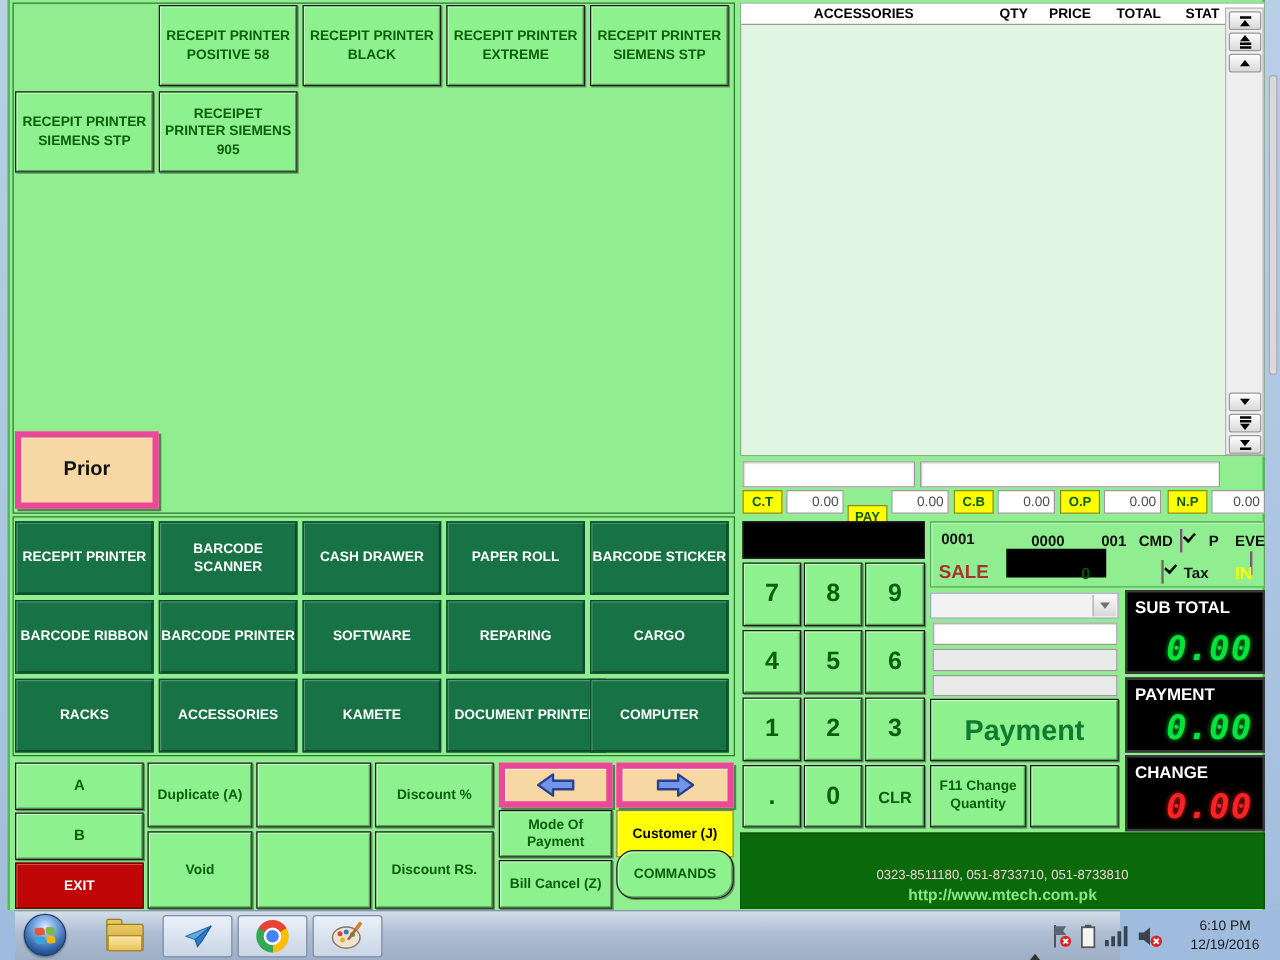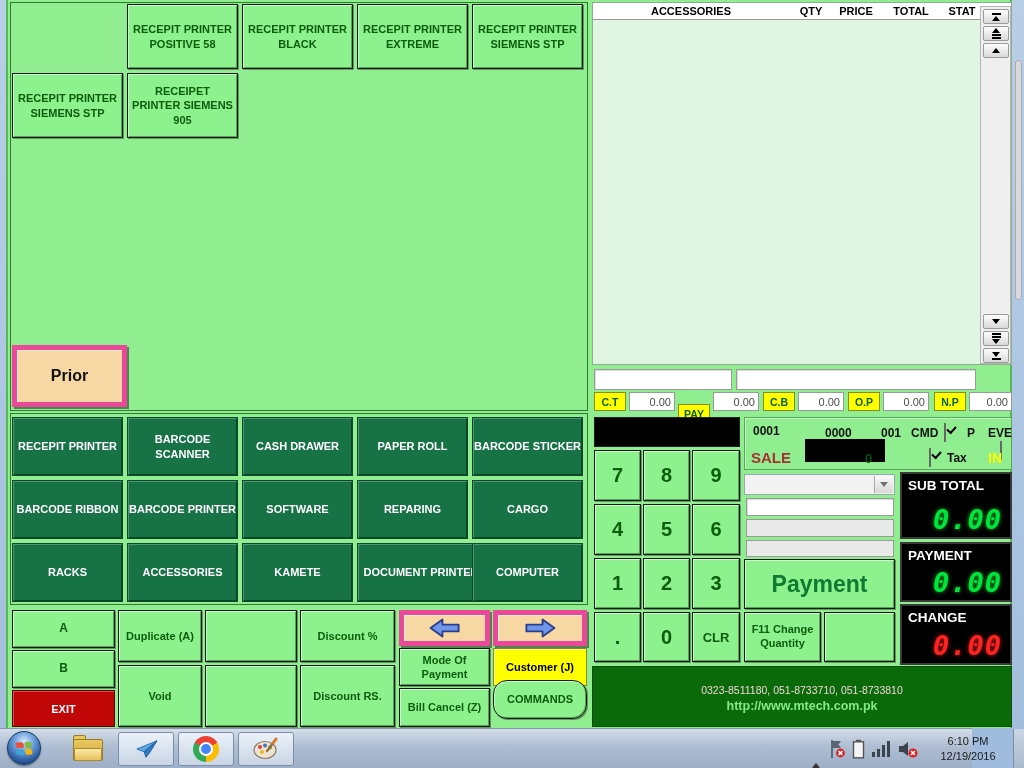--- a/index.html
+++ b/index.html
@@ -64,21 +64,21 @@
 
   
   .seg-box { background:#000; border:2px solid #3a3a3a; box-shadow: inset 1px 1px 2px #000; }
   .seg-label { color:#fff; font-weight:bold; font-size:13.5px; padding:4px 0 0 6px; }
   .seg-val { position:absolute; right:8px; bottom:2px; font-family:"DejaVu Sans Mono",monospace; font-style:italic; font-weight:bold;
              font-size:27px; letter-spacing:1px; }
   .seg-green { color:#00E53C; text-shadow:0 0 4px rgba(0,229,60,.8); }
   .seg-red   { color:#FF2222; text-shadow:0 0 4px rgba(255,40,40,.8); }
 
   
-  .footer { background:#0A6A0A; border:1px solid #0a520a; display:flex; flex-direction:column; justify-content:flex-end; align-items:center; padding-bottom:13px; }
+  .footer { background:#0A6A0A; border:1px solid #0a520a; display:flex; flex-direction:column; justify-content:flex-end; align-items:center; padding-bottom:3px; }
   .footer .phones { color:#EFD6D6; font-size:10.5px; margin-bottom:3px; }
   .footer .url { color:#85E885; font-size:12.5px; font-weight:bold; }
 
   
   .taskbar { background:linear-gradient(#D4DEEA,#AEBDD2 45%,#9DAEC6); border-top:1px solid #8796AC; }
   .task-btn { background:linear-gradient(#EAF1F9,#C9D5E5); border:1px solid #7d8fa8; border-radius:3px; display:flex; align-items:center; justify-content:center; }
   .tray-txt { font-size:11px; color:#1a1a1a; text-align:center; line-height:1.35; }
 
   
   .orb { width:34px; height:34px; border-radius:50%;
@@ -374,21 +374,21 @@
     <div class="seg-label">CHANGE</div>
     <div class="seg-val seg-red">0.00</div>
   </div>
 
   <div class="abs footer" style="left:584px;top:666px;width:420px;height:61px;">
     <div class="phones">0323-8511180, 051-8733710, 051-8733810</div>
     <div class="url">http://www.mtech.com.pk</div>
   </div>
 </div>
 
-<div class="abs taskbar" style="left:0;top:728px;width:972px;height:40px;">
+<div class="abs taskbar" style="left:12px;top:728px;width:884px;height:40px;">
 
   <div class="abs" style="left:7px;top:2px;">
     <div class="orb">
       <div class="winflag">
         <span style="background:#E8533C;"></span>
         <span style="background:#7CBB3F;"></span>
         <span style="background:#3BA2DA;"></span>
         <span style="background:#F2B50F;"></span>
       </div>
     </div>

